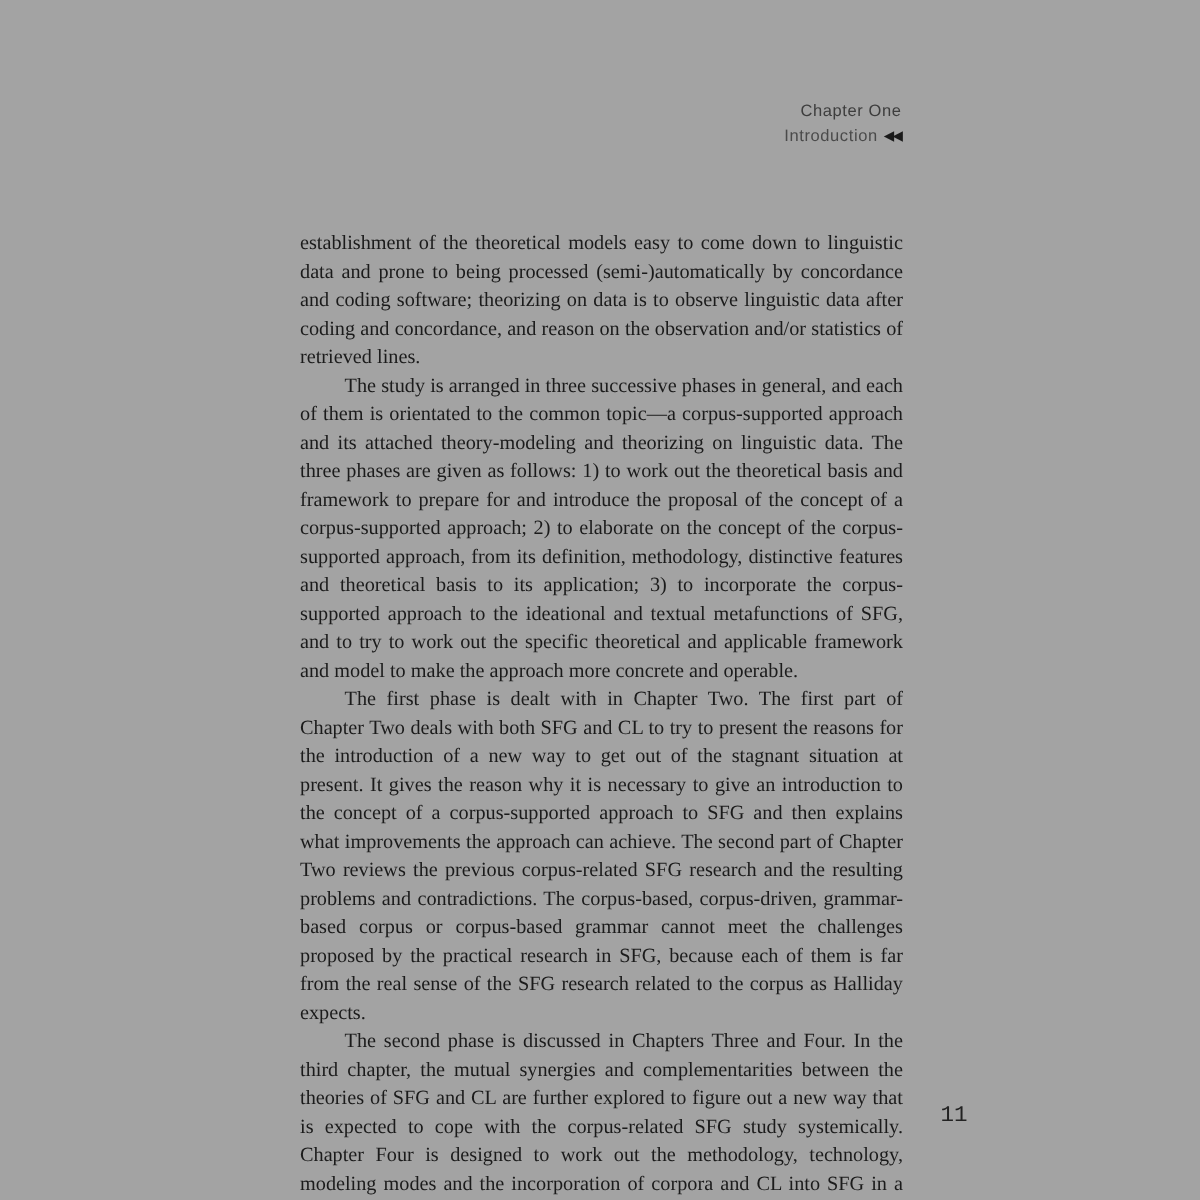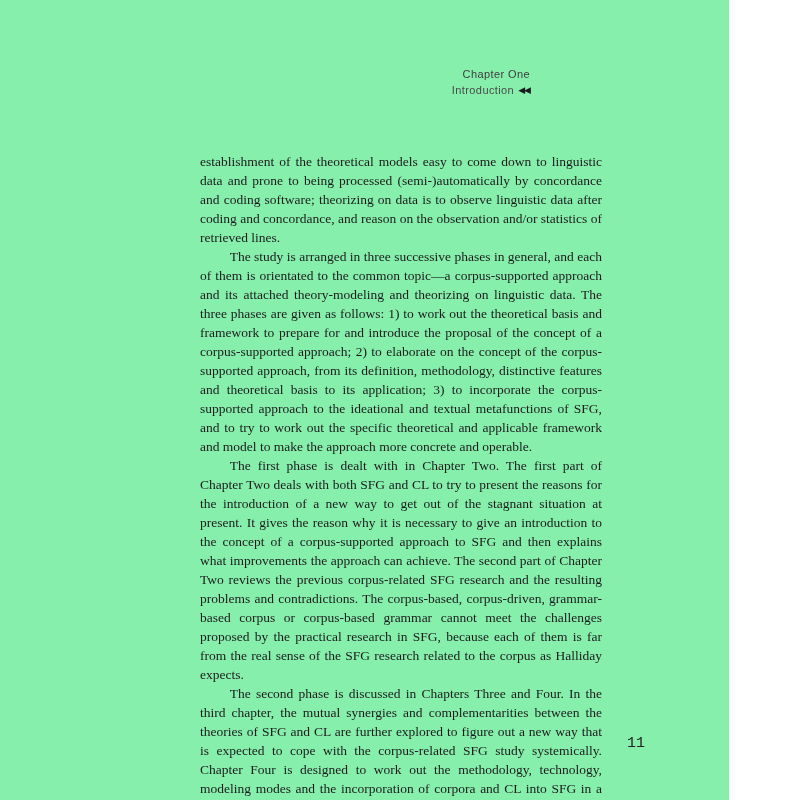--- a/index.html
+++ b/index.html
@@ -2,23 +2,23 @@
 <html><head>
 <meta charset="utf-8">
 <style>
   html, body {
     margin: 0;
     padding: 0;
     background: #ffffff;
   }
   .page {
     position: relative;
-    width: 729px;
+    width: 800px;
     height: 800px;
-    background: #86efac;
+    background: #a3a3a3;
     overflow: hidden;
   }
   .running-header {
     position: absolute;
     top: 66px;
     right: 199px;
     text-align: right;
     font-family: "Liberation Sans", sans-serif;
     font-size: 11px;
     line-height: 16px;

